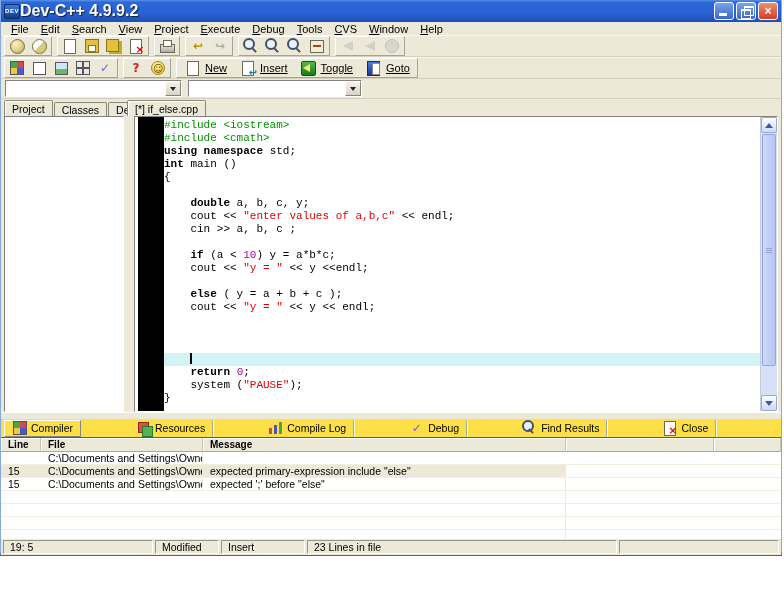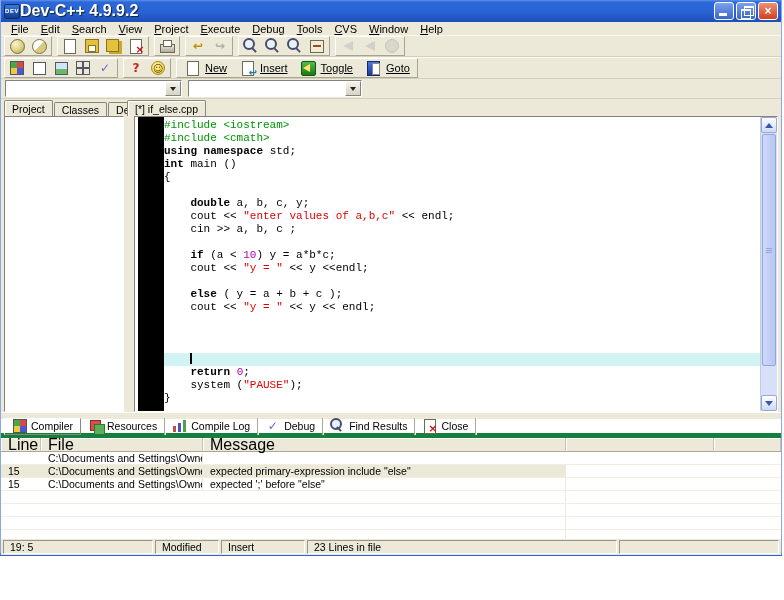--- a/index.html
+++ b/index.html
@@ -130,31 +130,31 @@
   .vsb-dn { bottom:0; }
   .vsb-up::after { content:""; border-left:4px solid transparent; border-right:4px solid transparent; border-bottom:5px solid #3a5aa8; }
   .vsb-dn::after { content:""; border-left:4px solid transparent; border-right:4px solid transparent; border-top:5px solid #3a5aa8; }
   .vsb-thumb { position:absolute; left:1px; right:1px; top:17px; height:232px;
     background:linear-gradient(90deg,#cdd9fa,#b7c6f2); border:1px solid #93a6dc; border-radius:2px; }
   .vsb-thumb::after { content:""; position:absolute; left:3px; right:3px; top:50%; height:1px;
     background:#93a6dc; box-shadow:0 2px 0 #93a6dc, 0 -2px 0 #93a6dc; }
 
   
   .splitter { height:7px; background:#ece9d8; border-top:1px solid #fff; }
-  .btabs { height:19px; background:#ffffff; display:flex; align-items:center; padding-left:3px;
-    border-bottom:5px solid #15803d; font-size:10.5px; }
+  .btabs { height:19px; background:#fde047; display:flex; align-items:center; padding-left:3px;
+    border-bottom:1px solid #15803d; font-size:10.5px;gap:48px; }
   .btab { display:flex; align-items:center; gap:4px; padding:0 7px; height:17px;
     border-right:1px solid #aca899; box-shadow:1px 0 0 #fff; white-space:nowrap; }
   .btab.active { border:1px solid; border-color:#fff #8a887a #8a887a #fff; box-shadow:none; }
   .btab .sh { width:15px; height:14px; }
 
   .ctable { height:101px; background:#fff; overflow:hidden; }
   .thead { display:flex; height:14px; background:#ece9d8; }
-  .th { padding-left:7px; font-size:16px; border-right:1px solid #c8c4b4; border-bottom:1px solid #aca899;
-    box-shadow:inset 1px 1px 0 #fff; display:flex; align-items:center; white-space:nowrap; }
+  .th { padding-left:7px; font-size:10px; border-right:1px solid #c8c4b4; border-bottom:1px solid #aca899;
+    box-shadow:inset 1px 1px 0 #fff; display:flex; align-items:center; white-space:nowrap;font-weight:bold; }
   .trow { display:flex; height:13px; font-size:10.5px; border-bottom:1px solid #f1eee0; }
   .td { padding-left:7px; white-space:nowrap; overflow:hidden; display:flex; align-items:center; }
   .td.c2,.td.c3 { border-right:1px solid #eceadb; }
   .trow.sel .hl { background:#ece9d8; }
   .w0{width:40px;} .w1{width:162px;} .w2{width:363px;} .w3{width:148px;} .w4{flex:1;min-width:0;}
 
   
   .sbar { height:16px; background:#ece9d8; display:flex; gap:2px; padding:1px 2px 1px; font-size:10.5px; }
   .sp { border:1px solid; border-color:#9a9684 #fff #fff #9a9684; padding:0 6px; display:flex; align-items:center;
     white-space:nowrap; overflow:hidden; }

